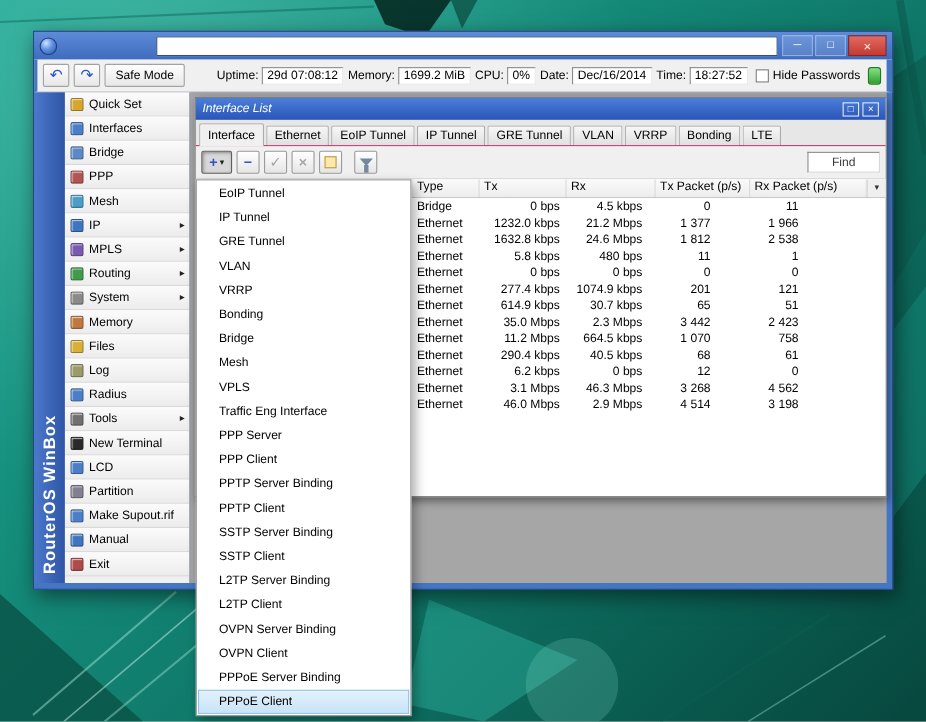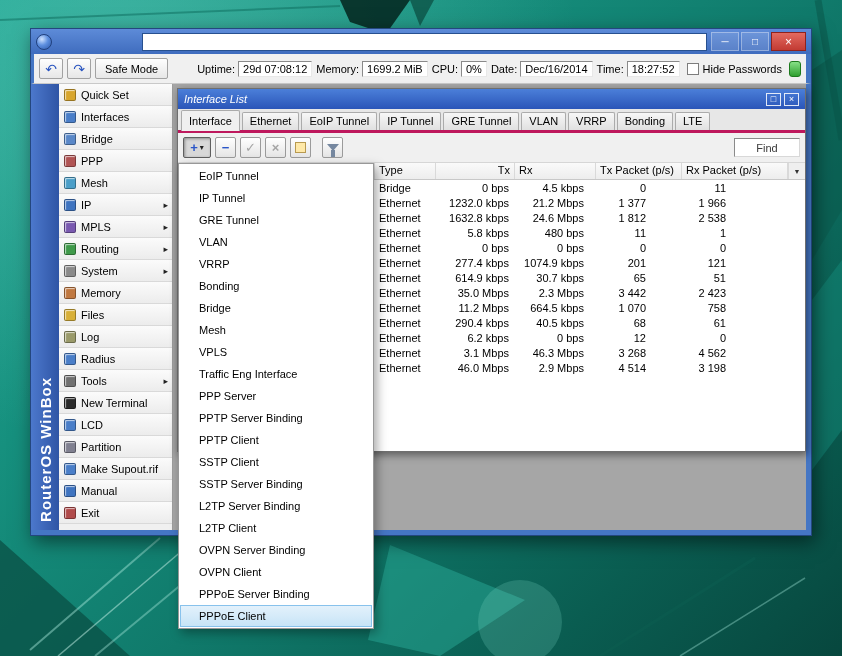--- a/index.html
+++ b/index.html
@@ -117,21 +117,21 @@
     color: #fff; display: flex; align-items: center; padding: 0 6px; font-style: italic;
   }
   .child-controls { margin-left: auto; display: flex; gap: 3px; }
   .cbtn {
     width: 15px; height: 13px; border: 1px solid rgba(255,255,255,0.85);
     color: #fff; font-size: 9px; display: flex; align-items: center; justify-content: center;
   }
   .tabs {
     height: 24px; flex: 0 0 24px; background: #e7e7e7;
     display: flex; align-items: flex-end; padding: 3px 3px 0 3px; gap: 2px;
-    border-bottom: 3px solid #be185d;
+    border-bottom: 1px solid #be185d;
   }
   .tab {
     height: 18px; padding: 2px 7px 0 7px; white-space: nowrap;
     background: linear-gradient(#f7f7f7, #e0e0e0);
     border: 1px solid #ababab; border-bottom: none; border-radius: 2px 2px 0 0;
   }
   .tab.active { height: 21px; background: #f0f0f0; position: relative; z-index: 2; margin-bottom: -1px; padding-top: 4px; }
   .child-toolbar {
     height: 30px; flex: 0 0 30px; background: #f0f0f0;
     display: flex; align-items: center; padding: 0 5px; gap: 4px;
@@ -161,21 +161,21 @@
     display: flex; align-items: center; justify-content: center; color: #3a3a3a;
   }
 
   
   .table { flex: 1; background: #fff; display: flex; flex-direction: column; overflow: hidden; }
   .thead { height: 17px; flex: 0 0 17px; display: flex; background: linear-gradient(#fafafa, #ededed); border-bottom: 1px solid #c8c8c8; }
   .th { padding: 1px 4px; border-right: 1px solid #d9d9d9; white-space: nowrap; overflow: hidden; }
   .th-sel { width: 17px; flex: 0 0 17px; margin-left: auto; display: flex; align-items: center; justify-content: center; font-size: 7px; color: #333; background: #efefef; border-left: 1px solid #d9d9d9; }
   .col-name { width: 197px; flex: 0 0 197px; }
   .col-type { width: 61px;  flex: 0 0 61px; }
-  .col-tx   { width: 79px;  flex: 0 0 79px; text-align: right; }
+  .col-tx   { width: 79px;  flex: 0 0 79px; }
   .col-rx   { width: 81px;  flex: 0 0 81px; }
   .col-txp  { width: 86px;  flex: 0 0 86px; }
   .col-rxp  { width: 106px; flex: 0 0 106px; }
   .tbody { flex: 1; overflow: hidden; }
   .trow { height: 15px; display: flex; align-items: center; }
   .td { padding: 0 4px; white-space: nowrap; overflow: hidden; }
   .td.num { text-align: right; }
   .td.col-tx  { padding-right: 6px; }
   .td.col-rx  { padding-right: 12px; }
   .td.col-txp { padding-right: 36px; }
@@ -595,28 +595,29 @@
     <div class="menu-item">Bridge</div>
 
     <div class="menu-item">Mesh</div>
 
     <div class="menu-item">VPLS</div>
 
     <div class="menu-item">Traffic Eng Interface</div>
 
     <div class="menu-item">PPP Server</div>
 
+    <div class="menu-item">PPP Client</div>
 
     <div class="menu-item">PPTP Server Binding</div>
 
     <div class="menu-item">PPTP Client</div>
 
+    <div class="menu-item">SSTP Server Binding</div>
+
     <div class="menu-item">SSTP Client</div>
-
-    <div class="menu-item">SSTP Server Binding</div>
 
     <div class="menu-item">L2TP Server Binding</div>
 
     <div class="menu-item">L2TP Client</div>
 
     <div class="menu-item">OVPN Server Binding</div>
 
     <div class="menu-item">OVPN Client</div>
 
     <div class="menu-item">PPPoE Server Binding</div>

